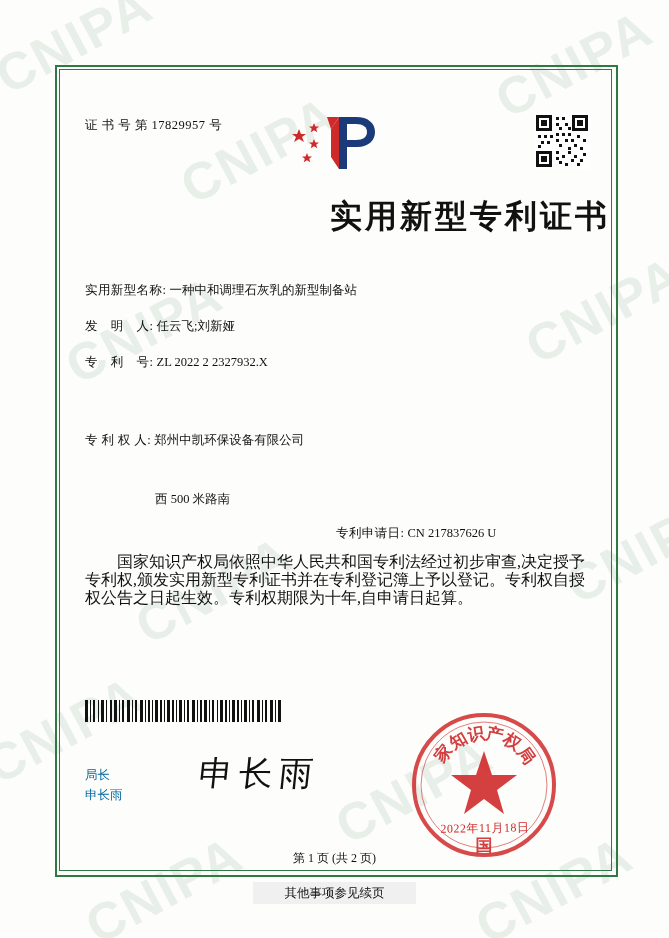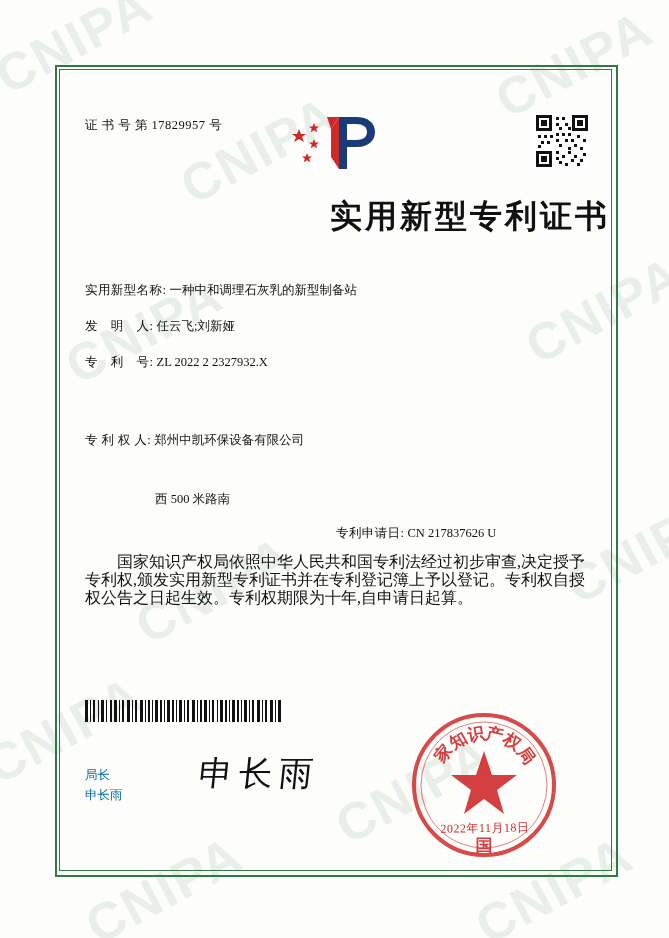--- a/index.html
+++ b/index.html
@@ -409,15 +409,17 @@
           <text x="80" y="34" text-anchor="middle" transform="rotate(-9 80 80)">识</text>
           <text x="80" y="34" text-anchor="middle" transform="rotate(12 80 80)">产</text>
           <text x="80" y="34" text-anchor="middle" transform="rotate(33 80 80)">权</text>
           <text x="80" y="34" text-anchor="middle" transform="rotate(55 80 80)">局</text>
           <text x="80" y="146" text-anchor="middle">国</text>
         </g>
       </svg>
     </div>
     <div class="seal-date">2022年11月18日</div>
 
+    <div class="page-no">第 1 页 (共 2 页)</div>
   </div>
 
+  <div class="footnote">其他事项参见续页</div>
 </div>
 
 </body></html>

